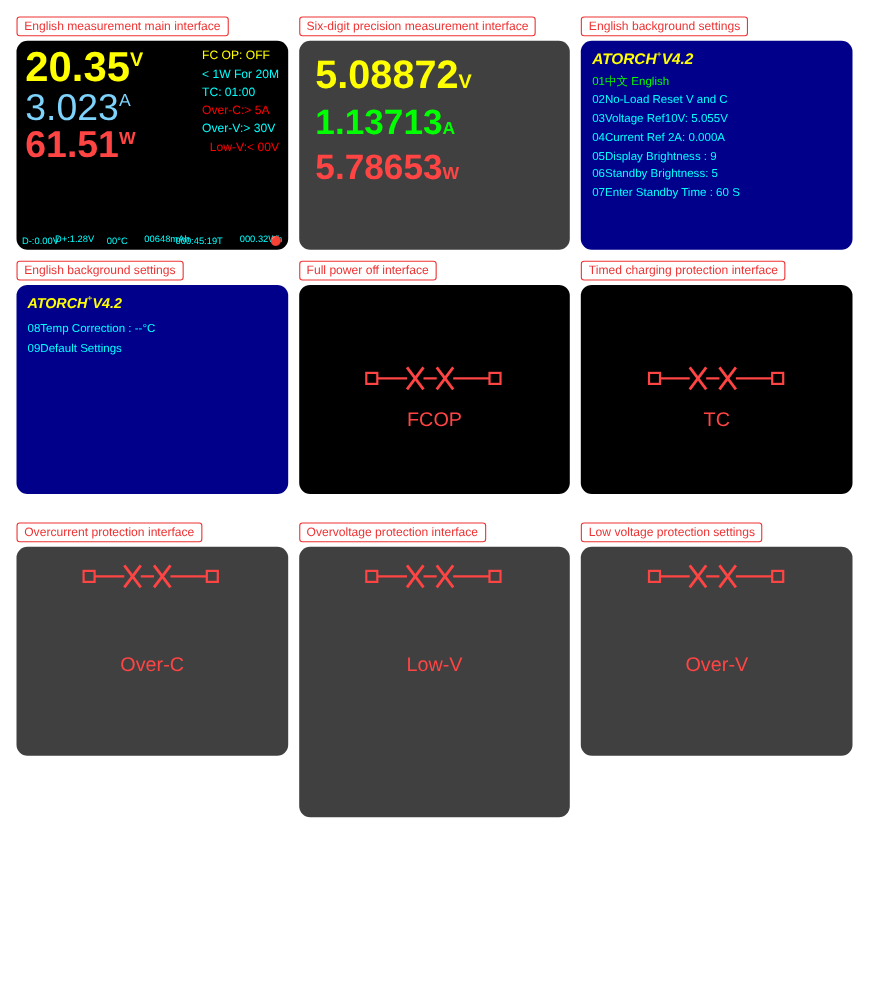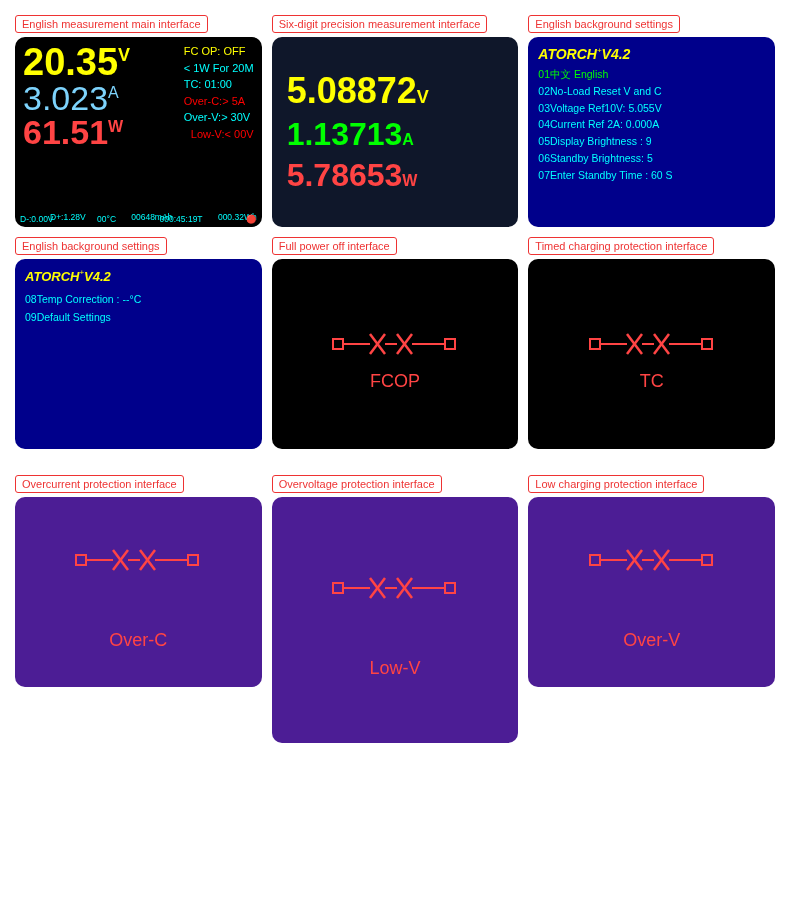--- a/index.html
+++ b/index.html
@@ -35,26 +35,26 @@
       overflow: hidden;
     }
     
     .screen-main {
       background: #000;
       padding: 6px 8px;
       height: 190px;
       position: relative;
     }
     .screen-six {
-      background: #0f172a;
+      background: #404040;
       padding: 10px 15px;
       height: 190px;
       display: flex;
       flex-direction: column;
-      justify-content: center;
+      justify-content: flex-start;
       gap: 4px;
     }
     .screen-bg1 {
       background: #00008b;
       padding: 8px 10px;
       height: 190px;
     }
     .screen-bg2 {
       background: #00008b;
       padding: 8px 10px;
@@ -62,26 +62,26 @@
     }
     .screen-black {
       background: #000;
       height: 190px;
       display: flex;
       flex-direction: column;
       align-items: center;
       justify-content: center;
     }
     .screen-black-lg {
-      background: #4c1d95;
+      background: #404040;
       height: 190px;
       display: flex;
       flex-direction: column;
       align-items: center;
-      justify-content: center;
+      justify-content: flex-start;
       gap: 43px;
     }
 
     
     .voltage-large {
       color: #ff0;
       font-size: 38px;
       font-weight: bold;
       line-height: 1;
     }
@@ -313,21 +313,21 @@
         <line x1="82" y1="17" x2="97" y2="37" stroke="#f44" stroke-width="2.5"></line>
         <line x1="97" y1="17" x2="82" y2="37" stroke="#f44" stroke-width="2.5"></line>
         <line x1="97" y1="27" x2="130" y2="27" stroke="#f44" stroke-width="2"></line>
         <rect x="130" y="22" width="10" height="10" fill="none" stroke="#f44" stroke-width="2"></rect>
       </svg>
       <div class="circuit-label">Low-V</div>
     </div>
   </div>
 
   <div class="cell row3">
-    <span class="label">Low charging protection interface</span>
+    <span class="label">Low voltage protection settings</span>
     <div class="screen screen-black-lg" style="height:190px;">
       <svg width="160" height="50">
         <rect x="18" y="22" width="10" height="10" fill="none" stroke="#f44" stroke-width="2"></rect>
         <line x1="28" y1="27" x2="55" y2="27" stroke="#f44" stroke-width="2"></line>
         <line x1="55" y1="17" x2="70" y2="37" stroke="#f44" stroke-width="2.5"></line>
         <line x1="70" y1="17" x2="55" y2="37" stroke="#f44" stroke-width="2.5"></line>
         <line x1="70" y1="27" x2="82" y2="27" stroke="#f44" stroke-width="2"></line>
         <line x1="82" y1="17" x2="97" y2="37" stroke="#f44" stroke-width="2.5"></line>
         <line x1="97" y1="17" x2="82" y2="37" stroke="#f44" stroke-width="2.5"></line>
         <line x1="97" y1="27" x2="130" y2="27" stroke="#f44" stroke-width="2"></line>

